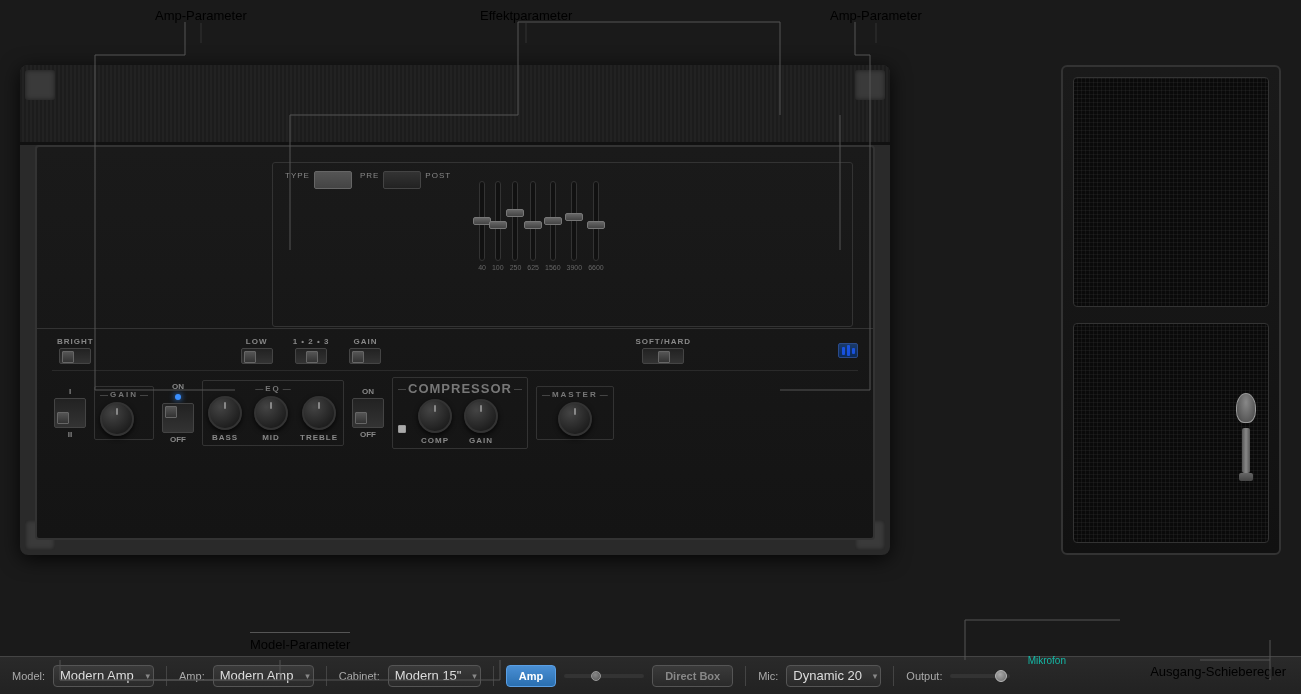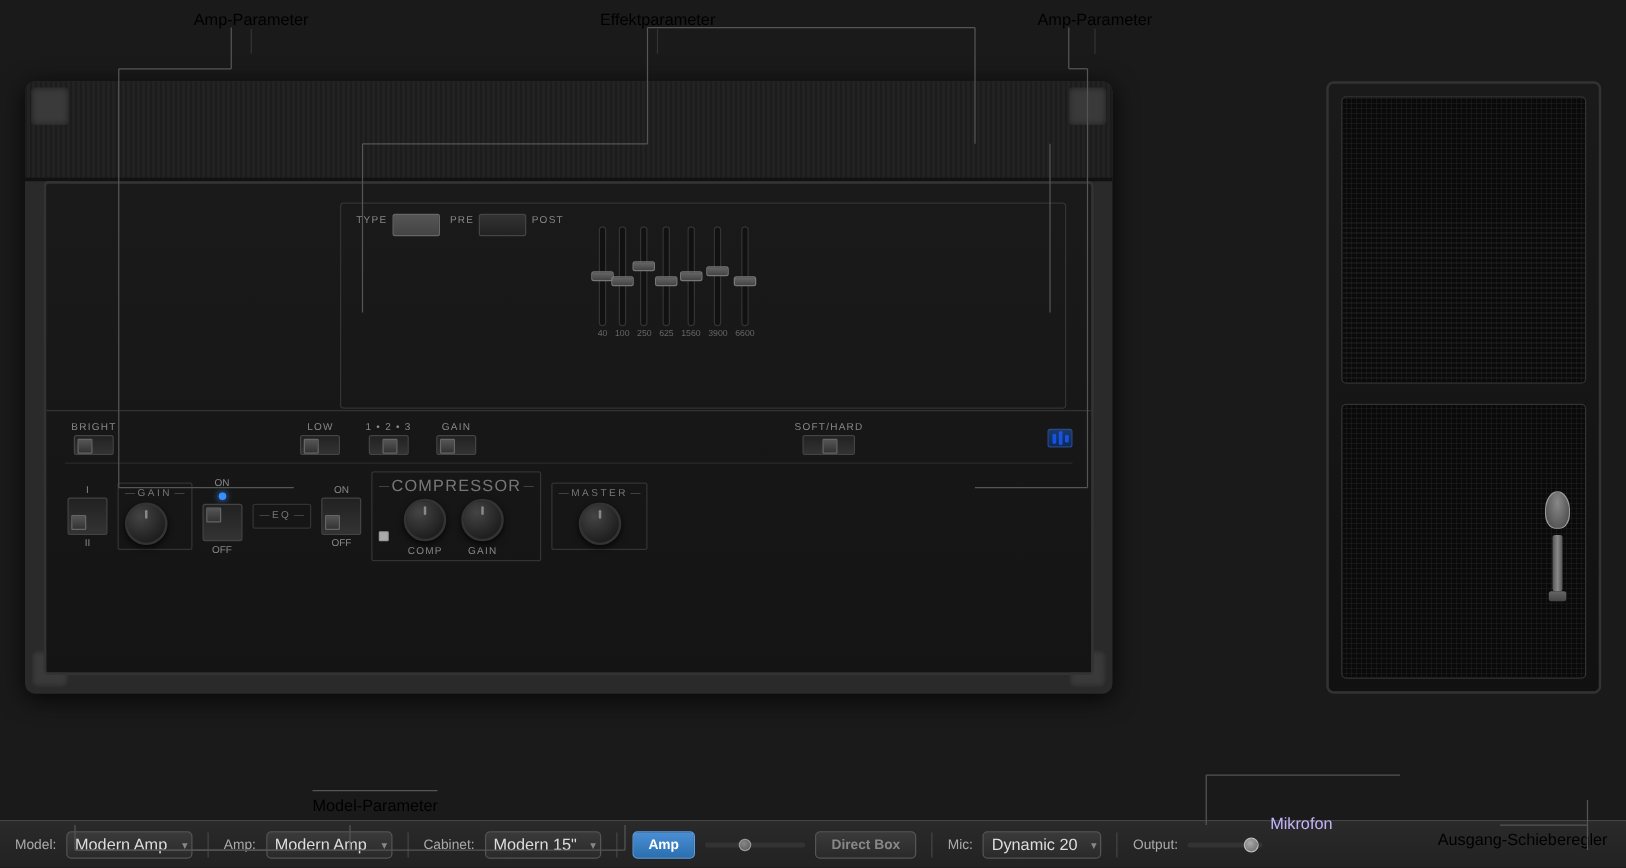--- a/index.html
+++ b/index.html
@@ -228,20 +228,21 @@
 
     
     .bottom-controls {
       position: absolute;
       bottom: 0;
       left: 0;
       right: 0;
       height: 210px;
       border-top: 1px solid #333;
       padding: 8px 15px;
+      font-weight: bold;
     }
 
     .switch-body {
       width: 32px;
       height: 16px;
       background: linear-gradient(180deg, #222 0%, #333 100%);
       border: 1px solid #444;
       border-radius: 2px;
       position: relative;
       cursor: pointer;
@@ -789,20 +790,34 @@
           </div>
           <span class="off-label">OFF</span>
         </div>
 
         <div style="border:1px solid #333; padding:3px 5px; border-radius:2px;">
           <div style="display:flex; align-items:center; gap:2px; margin-bottom:3px; justify-content:center;">
             <span style="color:#555;font-size:8px;">—</span>
             <span style="color:#777;font-size:8px;letter-spacing:2px;">EQ</span>
             <span style="color:#555;font-size:8px;">—</span>
           </div>
+          <div style="display:flex; gap:12px;">
+            <div class="knob-group">
+              <div class="knob-sm"></div>
+              <span class="knob-label">BASS</span>
+            </div>
+            <div class="knob-group">
+              <div class="knob-sm"></div>
+              <span class="knob-label">MID</span>
+            </div>
+            <div class="knob-group">
+              <div class="knob-sm"></div>
+              <span class="knob-label">TREBLE</span>
+            </div>
+          </div>
         </div>
 
         <div class="on-off-section">
           <span class="on-label">ON</span>
           <div class="switch-body" style="height:30px;">
             <div class="switch-knob" style="bottom:3px; top:auto;"></div>
           </div>
           <span class="off-label">OFF</span>
         </div>
 
@@ -909,19 +924,19 @@
   <span class="toolbar-label">Output:</span>
   <div class="toolbar-slider" style="width:60px;">
     <div class="toolbar-slider-thumb" style="left:85%; width:12px; height:12px; background:radial-gradient(circle at 40% 35%,#aaa,#666); border:1px solid #bbb;"></div>
   </div>
 </div>
 
 <div>
   <div style="position:absolute; bottom:42px; left:250px; color:#000; font-size:13px; border-top:1px solid #555; padding-top:4px;">
     <span>Model-Parameter</span>
   </div>
-  <div style="position:absolute; bottom:28px; right:235px; color:#c4b5fd; font-size:13px;">
+  <div style="position:absolute; bottom:28px; right:235px; color:#14b8a6; font-size:10px;">
     <span>Mikrofon</span>
   </div>
   <div style="position:absolute; bottom:15px; right:15px; color:#000; font-size:13px;">
     <span>Ausgang-Schieberegler</span>
   </div>
 </div>
 
 </body></html>

